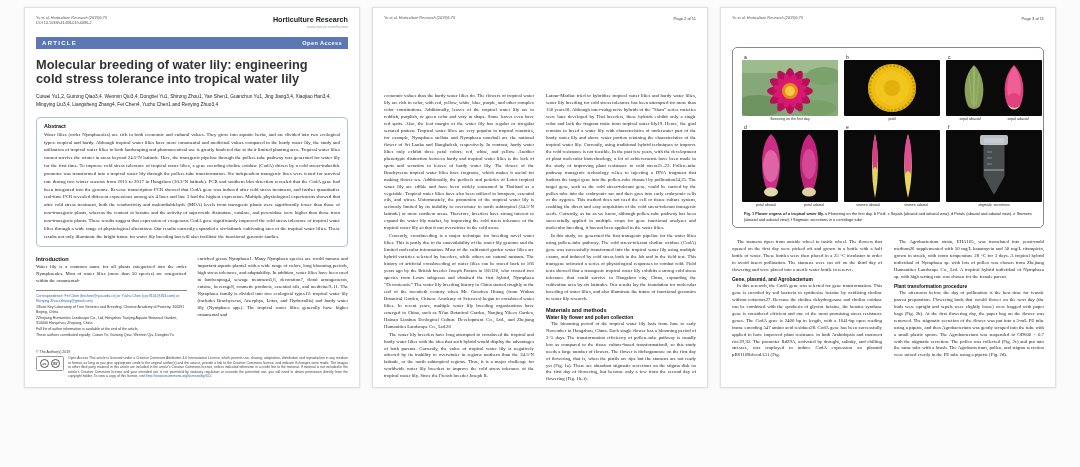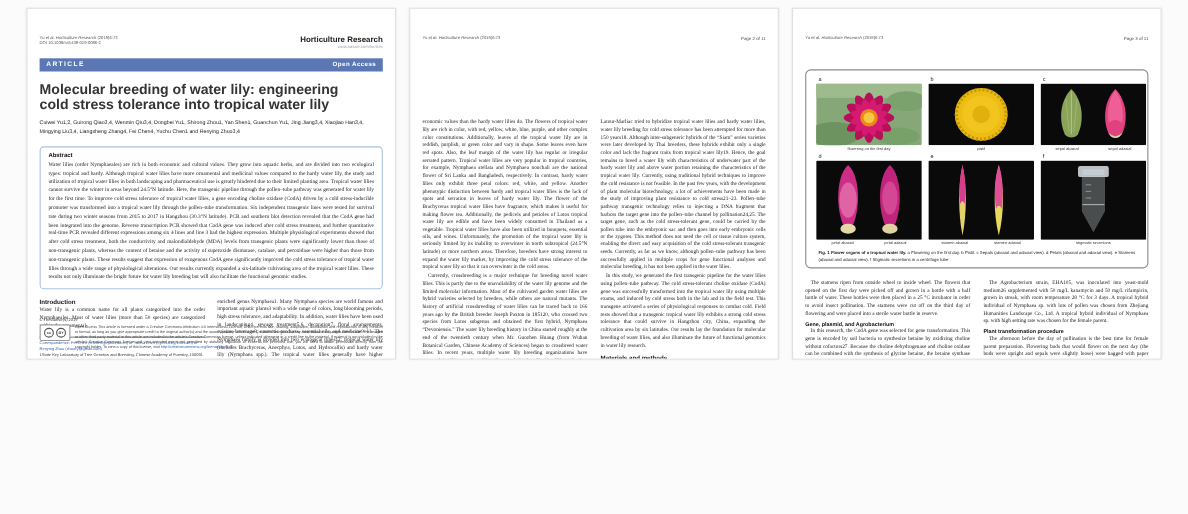--- a/index.html
+++ b/index.html
@@ -3,24 +3,24 @@
 <meta charset="utf-8">
 <style>
   html,body{margin:0;padding:0;}
   body{
     width:1080px;height:467px;position:relative;
     background:#fbfbfb;
     font-family:"Liberation Serif", serif;
     color:#1c1c1c;
   }
   .page{
-    position:absolute;top:7px;width:336px;height:320px;
+    position:absolute;top:7px;width:336px;height:381px;
     background:#ffffff;border:1px solid #e0e0e0;
     box-shadow:0 0 2px rgba(0,0,0,.12);
-    box-sizing:border-box;padding:24px 11px;overflow:hidden;
+    box-sizing:border-box;padding:8px 11px;overflow:hidden;
   }
   #p1{left:24px}#p2{left:372px}#p3{left:720px}
 
   .phead{display:flex;justify-content:space-between;align-items:flex-start;
     font-family:"Liberation Sans", sans-serif;font-size:3.8px;color:#555;line-height:1.3}
   .cite i{font-style:italic}
   .jname{font-size:7.2px;font-weight:bold;color:#222;text-align:right;line-height:1}
   .jsite{font-size:3.8px;color:#97a5b6;text-align:right;margin-top:1.5px}
   .pagenum{font-size:4px;color:#444}
 

